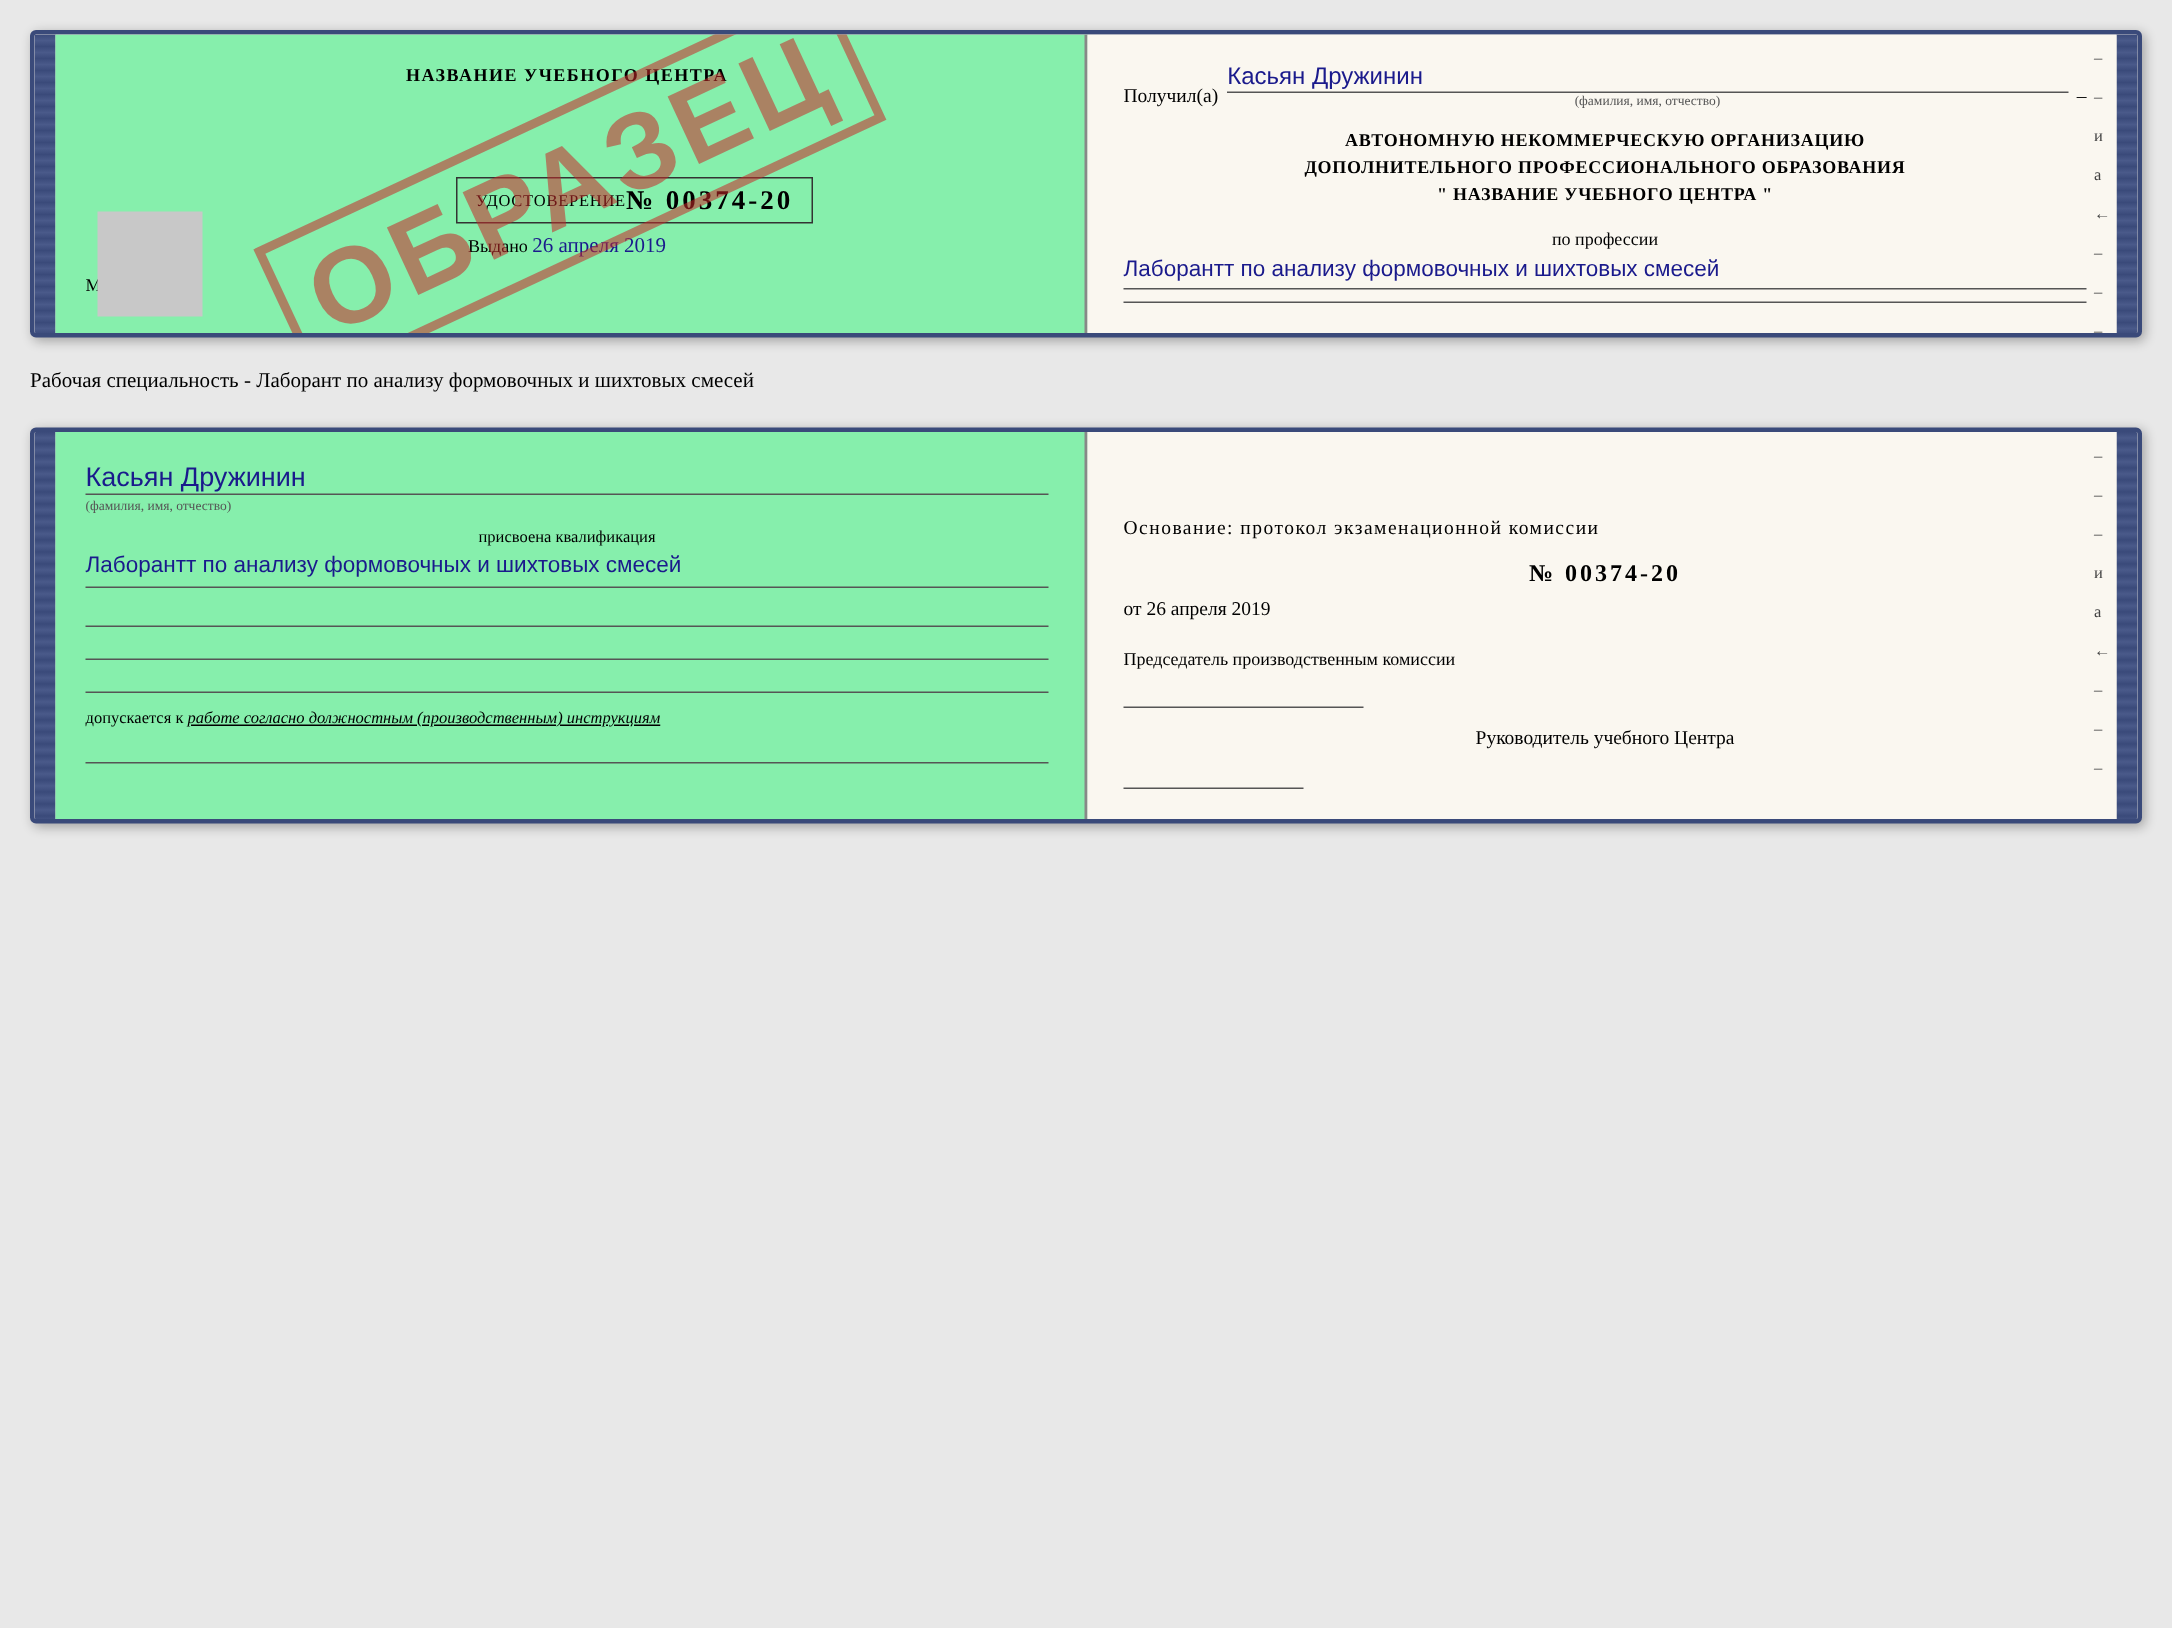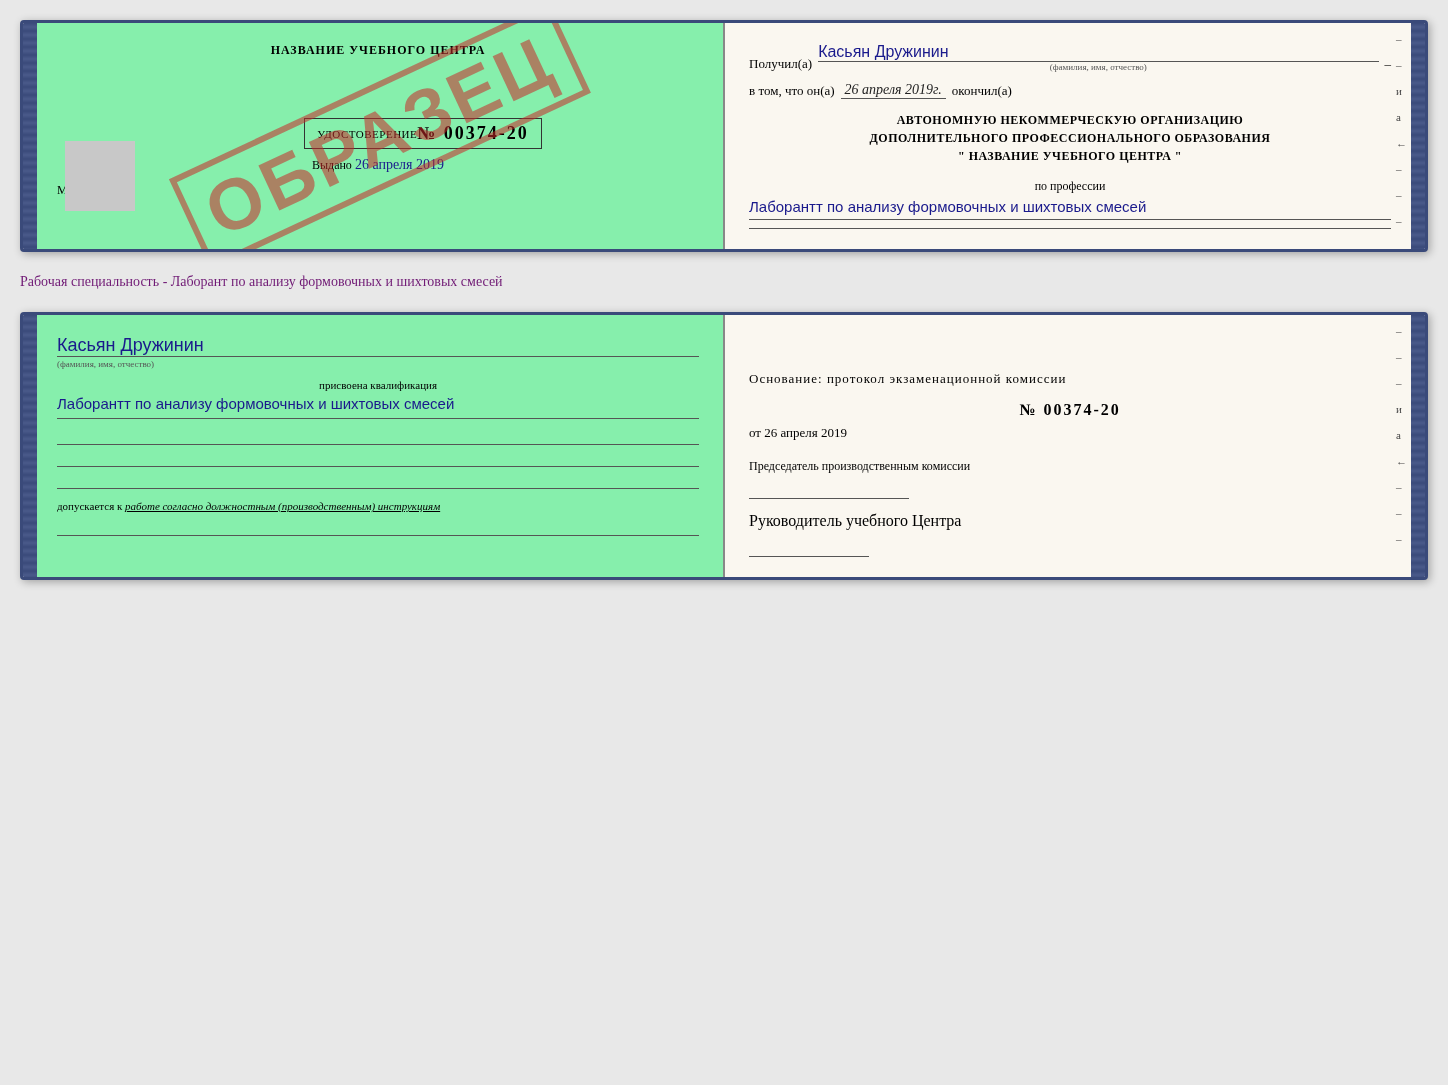--- a/index.html
+++ b/index.html
@@ -202,21 +202,21 @@
 
     .right-profession-underline {
       border-bottom: 1px solid #555;
       height: 1px;
       margin-top: 2px;
     }
 
     
     .specialty-text {
       font-size: 14px;
-      color: #701a75;
+      color: #000000;
       padding: 4px 0;
     }
 
     
     .second-book {
       display: flex;
       background: #f5f0e8;
       border: 3px solid #3a4a7a;
       border-radius: 4px;
       position: relative;
@@ -311,23 +311,24 @@
     }
 
     .basis-chairman-line {
       border-bottom: 1px solid #555;
       height: 20px;
       width: 160px;
       margin-top: 4px;
     }
 
     .basis-head {
-      font-size: 16px;
+      font-size: 13px;
       line-height: 1.5;
       margin-top: 8px;
+      text-align: center;
     }
 
     .basis-head-line {
       border-bottom: 1px solid #555;
       height: 20px;
       width: 120px;
       margin-top: 4px;
     }
 
     
@@ -384,25 +385,20 @@
       <div class="right-page">
         <div class="right-line">
           <span class="right-line-label">Получил(а)</span>
           <div style="flex:1; position: relative;">
             <div class="right-line-value">Касьян Дружинин</div>
             <div class="right-line-sublabel">(фамилия, имя, отчество)</div>
           </div>
           <span class="right-dash">–</span>
         </div>
 
-        <div class="right-line" style="margin-top: 8px;">
-          <span class="right-line-label">в том, что он(а)</span>
-          <span style="font-style: italic; font-size: 14px; color: #222; border-bottom: 1px solid #555; padding: 0 4px;">26 апреля 2019г.</span>
-          <span class="right-line-label">окончил(а)</span>
-        </div>
 
         <div style="margin-top: 12px;">
           <div class="right-block-org">
             <div>АВТОНОМНУЮ НЕКОММЕРЧЕСКУЮ ОРГАНИЗАЦИЮ</div>
             <div>ДОПОЛНИТЕЛЬНОГО ПРОФЕССИОНАЛЬНОГО ОБРАЗОВАНИЯ</div>
             <div>"  НАЗВАНИЕ УЧЕБНОГО ЦЕНТРА  "</div>
           </div>
         </div>
 
         <div style="margin-top: 14px;">

